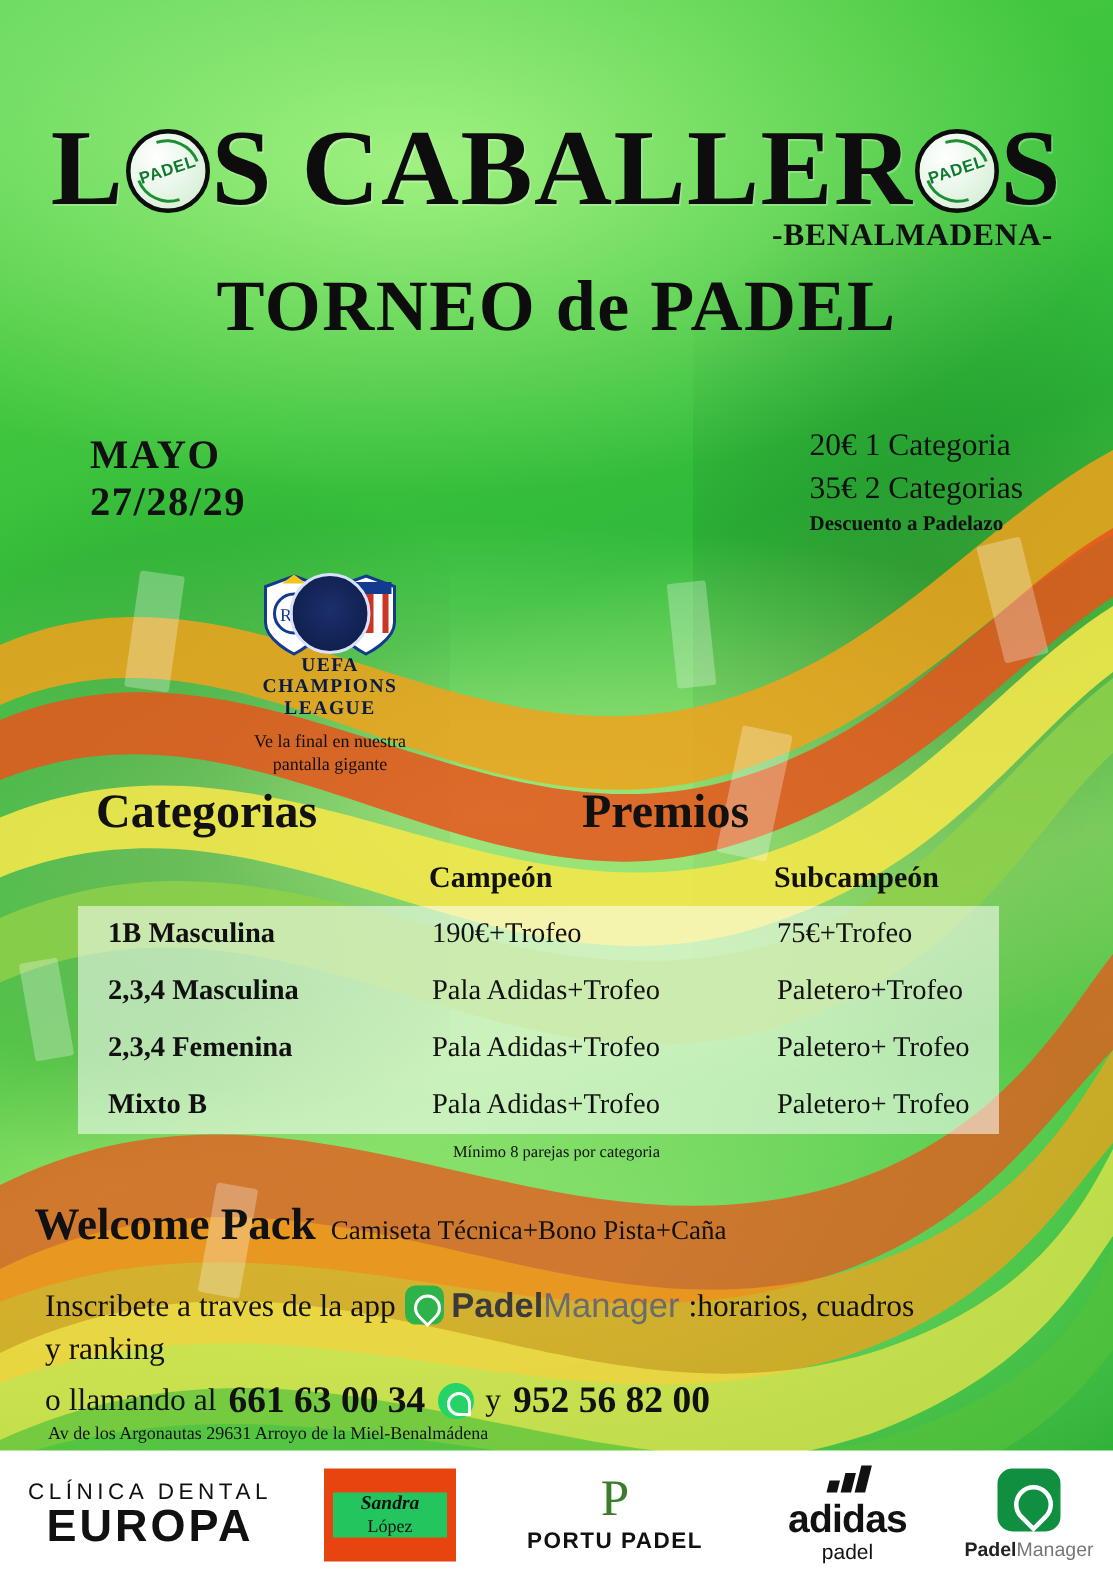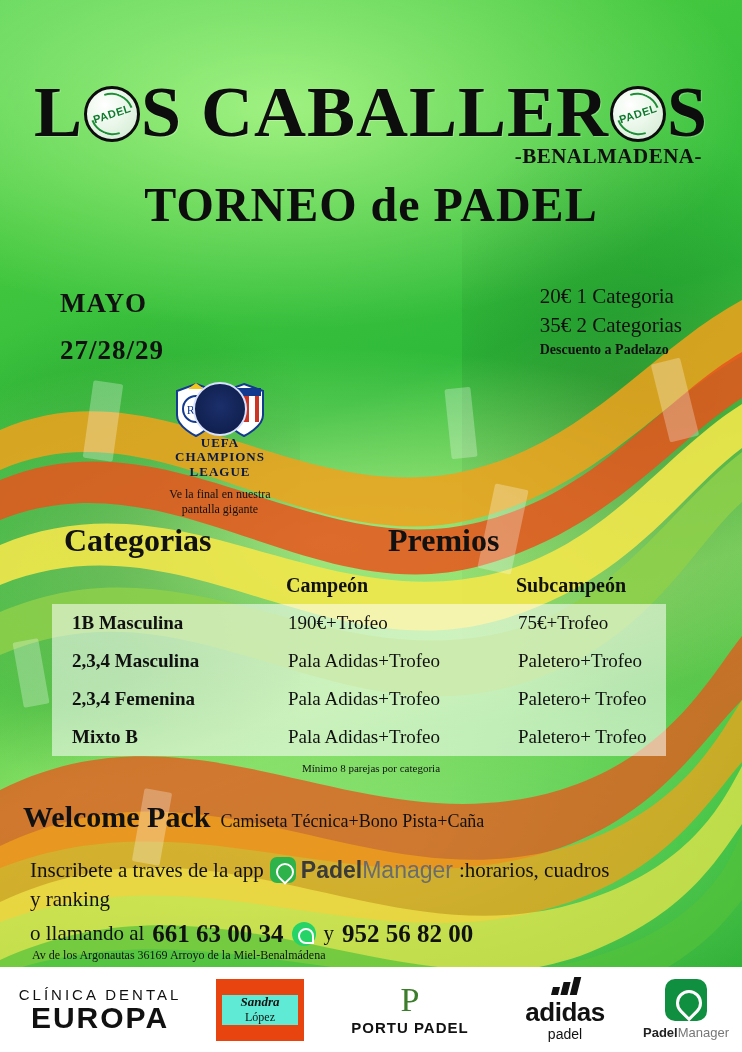--- a/index.html
+++ b/index.html
@@ -74,21 +74,21 @@
   }
   .title-torneo {
     margin-top: 8px;
     font-size: 48px; font-weight: bold; color: #0d0d0d;
     font-family: "Liberation Serif", serif; letter-spacing: 1px;
   }
 
   
   .date-block { position: absolute; left: 60px; top: 288px; color: #111; }
   .date-month { font-size: 27px; font-weight: bold; letter-spacing: 1px; }
-  .date-days { font-size: 27px; font-weight: bold; letter-spacing: 1px; margin-top: 16px; }
+  .date-days { font-size: 27px; font-weight: bold; letter-spacing: 1px; margin-top: 0; }
 
   
   .price-block { position: absolute; right: 60px; top: 284px; text-align: left; color: #111; }
   .price-line { font-size: 21px; margin-bottom: 4px; }
   .price-note { font-size: 14px; font-weight: bold; margin-top: 2px; }
 
   
   .champ-block { position: absolute; left: 130px; top: 378px; width: 180px; text-align: center; }
   .crest-row { display: flex; align-items: center; justify-content: center; gap: 4px; position: relative; height: 64px; }
   .crest { width: 44px; height: 56px; }
@@ -154,21 +154,21 @@
   .sponsors {
     position: absolute; left: 0; bottom: 0; width: 742px; height: 85px;
     background: #ffffff; display: flex; align-items: center;
   }
   .sp { display: flex; align-items: center; justify-content: center; height: 85px; }
   .sp1 { width: 200px; flex-direction: column; }
   .cd-line1 { font-family: "Liberation Sans", sans-serif; font-size: 15px; letter-spacing: 3px; color: #111; }
   .cd-line2 { font-family: "Liberation Sans", sans-serif; font-size: 30px; font-weight: bold; letter-spacing: 2px; color: #111; line-height: 1; }
   .sp2 { width: 120px; }
   .sl-box { width: 88px; height: 62px; background: #e8440f; color: #fff; display: flex; align-items: center; justify-content: center; }
-  .sl-inner { background: #5eead4; color: #111; width: 76px; height: 30px; display: flex; flex-direction: column; align-items: center; justify-content: center; }
+  .sl-inner { background: #22c55e; color: #111; width: 76px; height: 30px; display: flex; flex-direction: column; align-items: center; justify-content: center; }
   .sl-1 { font-family: "Liberation Serif", serif; font-style: italic; font-size: 13px; font-weight: bold; }
   .sl-2 { font-family: "Liberation Serif", serif; font-size: 12px; }
   .sp3 { width: 180px; flex-direction: column; }
   .pp-mark { font-family: "Liberation Serif", serif; font-size: 34px; color: #3b7d2a; line-height: 1; }
   .pp-word { font-family: "Liberation Sans", sans-serif; font-size: 15px; font-weight: bold; color: #111; letter-spacing: 1px; margin-top: 2px; }
   .sp4 { width: 130px; flex-direction: column; }
   .ad-word { font-family: "Liberation Sans", sans-serif; font-size: 26px; font-weight: bold; color: #111; letter-spacing: -0.5px; }
   .ad-sub { font-family: "Liberation Sans", sans-serif; font-size: 14px; color: #111; margin-top: -2px; }
   .ad-bars { display: flex; align-items: flex-end; gap: 3px; height: 18px; margin-bottom: 2px; }
   .ad-bars i { display: block; width: 7px; background: #111; transform: skewX(-14deg); }
@@ -301,21 +301,21 @@
     </div>
     <div class="signup-l2">y ranking</div>
     <div class="phone-row">
       <span class="lead">o llamando al</span>
       <span>661 63 00 34</span>
       <span class="wa"></span>
       <span class="lead">y</span>
       <span>952 56 82 00</span>
     </div>
   </div>
-  <div class="address">Av de los Argonautas 36169 Arroyo de la Miel-Benalmádena</div>
+  <div class="address">Av de los Argonautas 29631 Arroyo de la Miel-Benalmádena</div>
 
   <div class="sponsors">
     <div class="sp sp1">
       <div class="cd-line1">CLÍNICA DENTAL</div>
       <div class="cd-line2">EUROPA</div>
     </div>
     <div class="sp sp2">
       <div class="sl-box">
         <div class="sl-inner">
           <div class="sl-1">Sandra</div>

